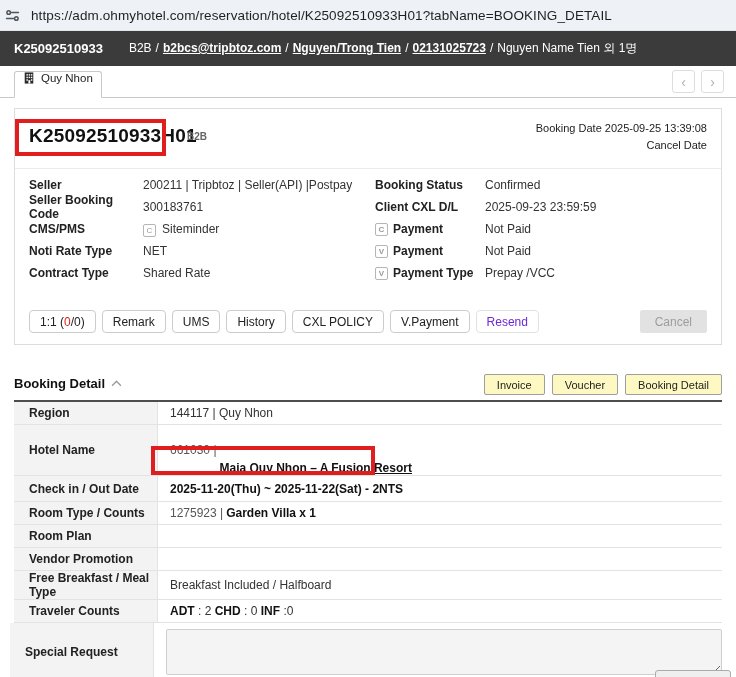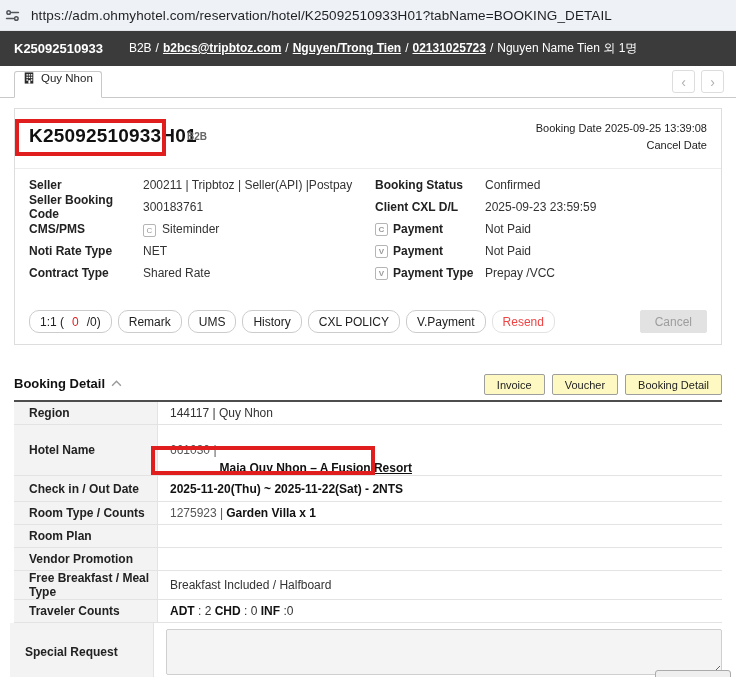--- a/index.html
+++ b/index.html
@@ -57,26 +57,26 @@
   .frow { display:flex; align-items:center; height:22px; }
   .flabel { width:114px; font-weight:bold; color:#222; display:flex; align-items:center; gap:5px; }
   .fields.right .flabel { width:110px; }
   .fvalue { color:#333; }
   .mini-box {
     display:inline-flex; width:13px; height:13px; border:1px solid #b5b5b5; border-radius:2px;
     align-items:center; justify-content:center; font-size:8px; color:#999; background:#fff; flex:0 0 auto;
   }
   .panel-actions { position:absolute; left:14px; top:201px; display:flex; gap:6px; }
   .btn {
-    height:23px; padding:0 10px; border:1px solid #ccc; border-radius:10px; background:#fff;
+    height:23px; padding:0 10px; border:1px solid #ccc; border-radius:4px; background:#fff;
     font-family:"Liberation Sans", sans-serif; font-size:12px; color:#222;
-    display:inline-flex; align-items:center; cursor:pointer; white-space:nowrap;gap:8px;
+    display:inline-flex; align-items:center; cursor:pointer; white-space:nowrap;
   }
   .btn .red { color:#e01e1e; }
-  .btn.disabled { color:#ef4444; border-color:#e2e2e2; cursor:default; }
+  .btn.disabled { color:#6d28d9; border-color:#e2e2e2; cursor:default; }
   .btn-cancel {
     position:absolute; right:14px; top:201px; height:23px; padding:0 14px;
     background:#e2e2e2; border:1px solid #e2e2e2; border-radius:2px; color:#9d9d9d;
     font-size:12px; display:inline-flex; align-items:center; cursor:default;
   }
   
   .detail-head { position:absolute; left:14px; top:376px; font-size:13px; font-weight:bold; color:#111; display:flex; align-items:center; gap:6px; }
   .detail-actions { position:absolute; right:14px; top:374px; display:flex; gap:7px; }
   .btn-sm {
     height:21px; padding:0 12px; border:1px solid #9e9e9e; border-radius:2px; background:#fef9c3;

